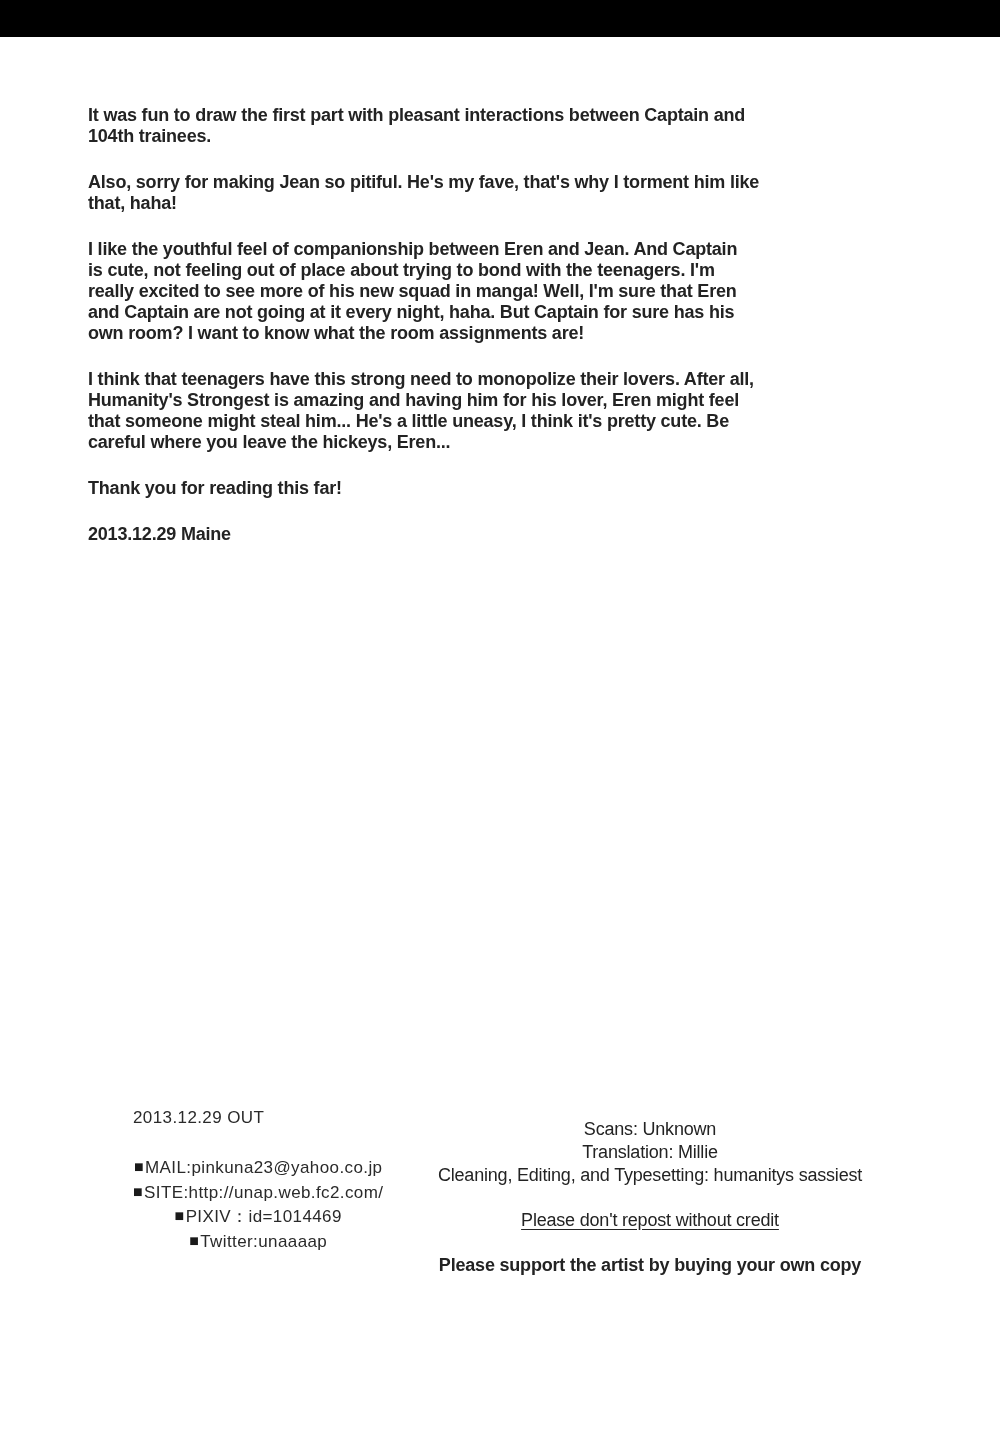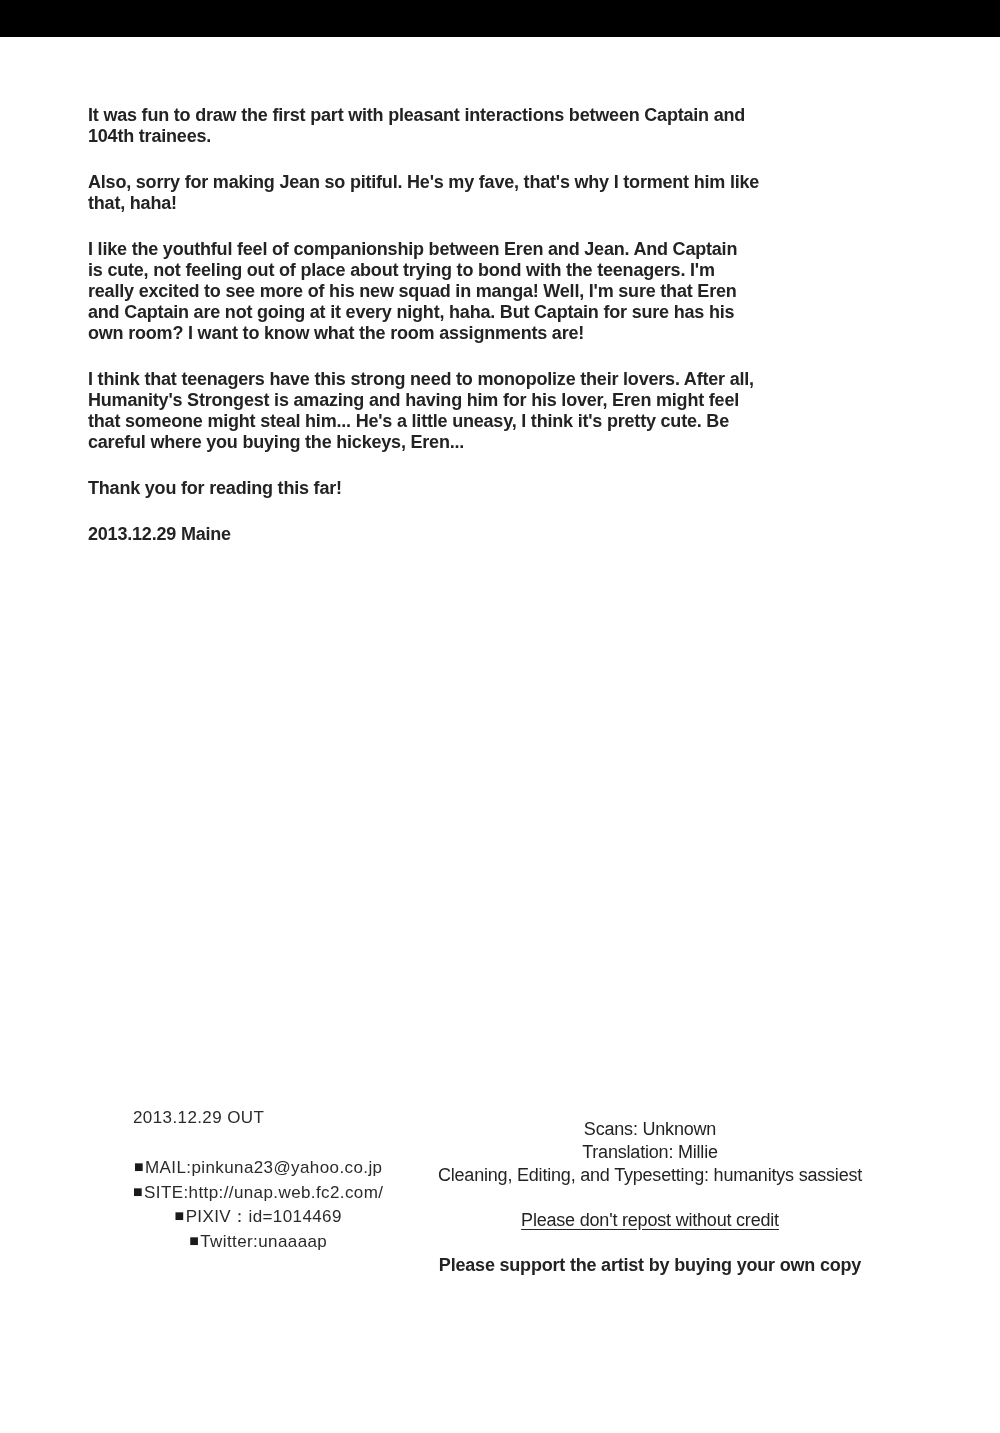--- a/index.html
+++ b/index.html
@@ -117,21 +117,21 @@
       <div class="line">I like the youthful feel of companionship between Eren and Jean. And Captain</div>
       <div class="line">is cute, not feeling out of place about trying to bond with the teenagers. I'm</div>
       <div class="line">really excited to see more of his new squad in manga! Well, I'm sure that Eren</div>
       <div class="line">and Captain are not going at it every night, haha. But Captain for sure has his</div>
       <div class="line">own room? I want to know what the room assignments are!</div>
     </div>
     <div class="paragraph">
       <div class="line">I think that teenagers have this strong need to monopolize their lovers. After all,</div>
       <div class="line">Humanity's Strongest is amazing and having him for his lover, Eren might feel</div>
       <div class="line">that someone might steal him... He's a little uneasy, I think it's pretty cute. Be</div>
-      <div class="line">careful where you buying the hickeys, Eren...</div>
+      <div class="line">careful where you leave the hickeys, Eren...</div>
     </div>
     <div class="paragraph">
       <div class="line">Thank you for reading this far!</div>
     </div>
     <div class="paragraph">
       <div class="line">2013.12.29 Maine</div>
     </div>
   </div>
 
 <div class="colophon">

